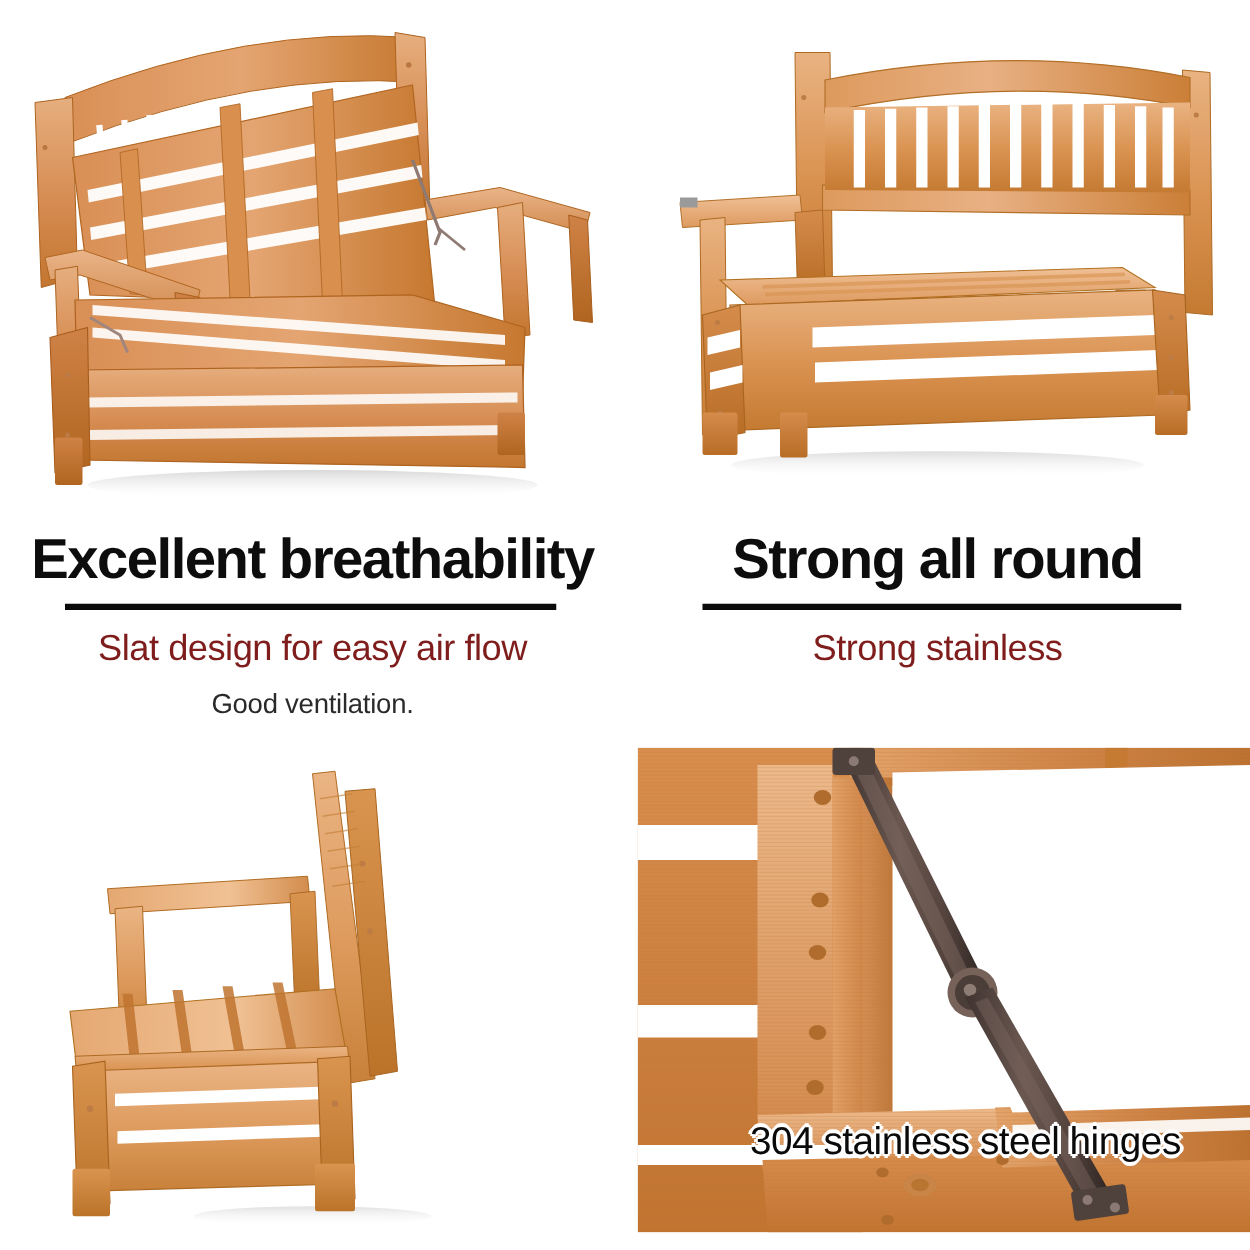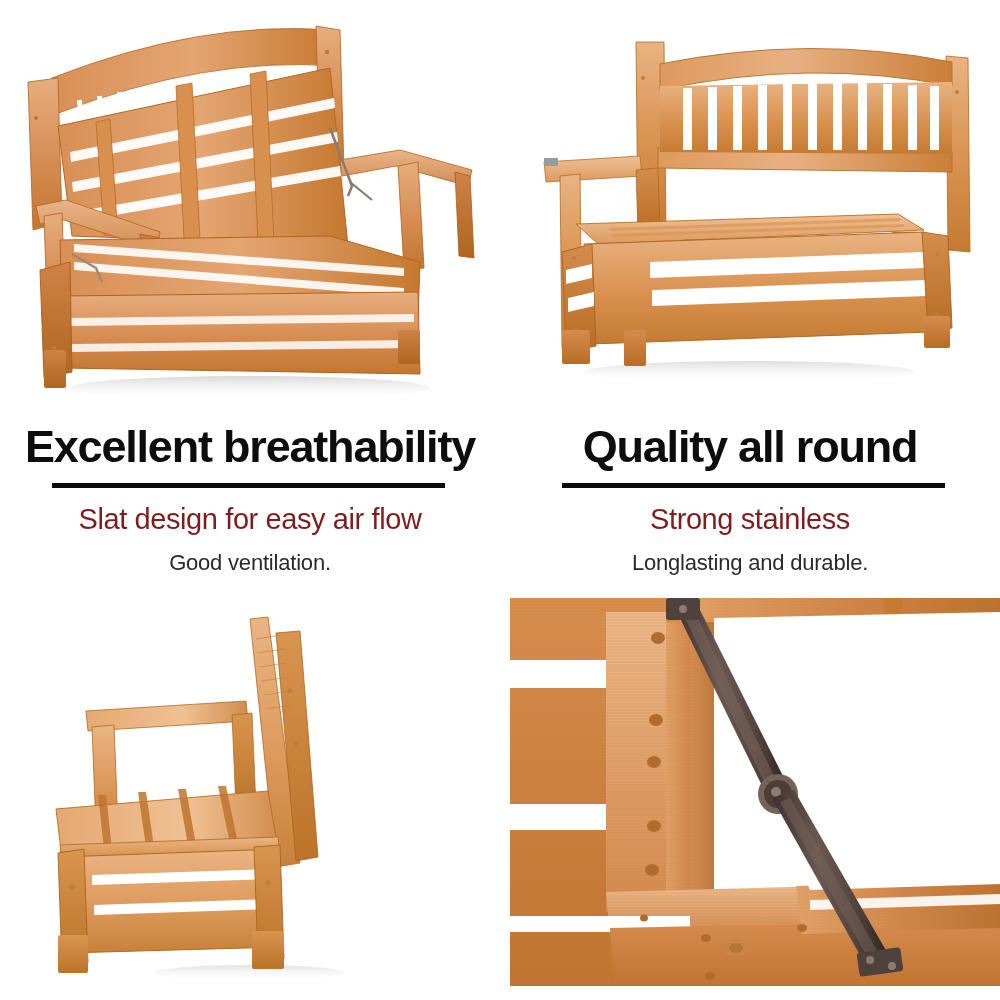--- a/index.html
+++ b/index.html
@@ -254,24 +254,23 @@
   <div class="textband">
 
     <div class="col left">
       <div class="headline">Excellent breathability</div>
       <div class="rule"></div>
       <div class="subhead">Slat design for easy air flow</div>
       <div class="tertiary">Good ventilation.</div>
     </div>
 
     <div class="col right">
-      <div class="headline">Quality all round</div>
+      <div class="headline">Strong all round</div>
       <div class="rule"></div>
       <div class="subhead">Strong stainless</div>
-      <div class="tertiary">Longlasting and durable.</div>
     </div>
 
   </div>
 
   <div class="photo" id="photo-side-bench">
     <svg viewBox="0 0 500 405" xmlns="http://www.w3.org/2000/svg">
       <defs>
         <linearGradient id="w3A" x1="0" y1="0" x2="0" y2="1">
           <stop offset="0%" stop-color="#eab484"></stop>
             <stop offset="55%" stop-color="#dd9a5c"></stop>
@@ -428,14 +427,15 @@
 
       <path d="M262 200 L284 192 L378 356 L356 368 Z" fill="url(#metal)"></path>
       <path d="M270 204 L280 200 L368 354 L358 360 Z" fill="#7b6760" opacity="0.45"></path>
 
       <rect x="348" y="352" width="44" height="24" rx="3" fill="#4f413c" transform="rotate(-8 370 364)"></rect>
       <circle cx="360" cy="362" r="4" fill="#8b7a73"></circle>
       <circle cx="382" cy="368" r="4" fill="#8b7a73"></circle>
     </svg>
   </div>
 
+  <div class="caption" id="caption-hinges">304 stainless steel hinges</div>
 
 </div>
 
 </body></html>

